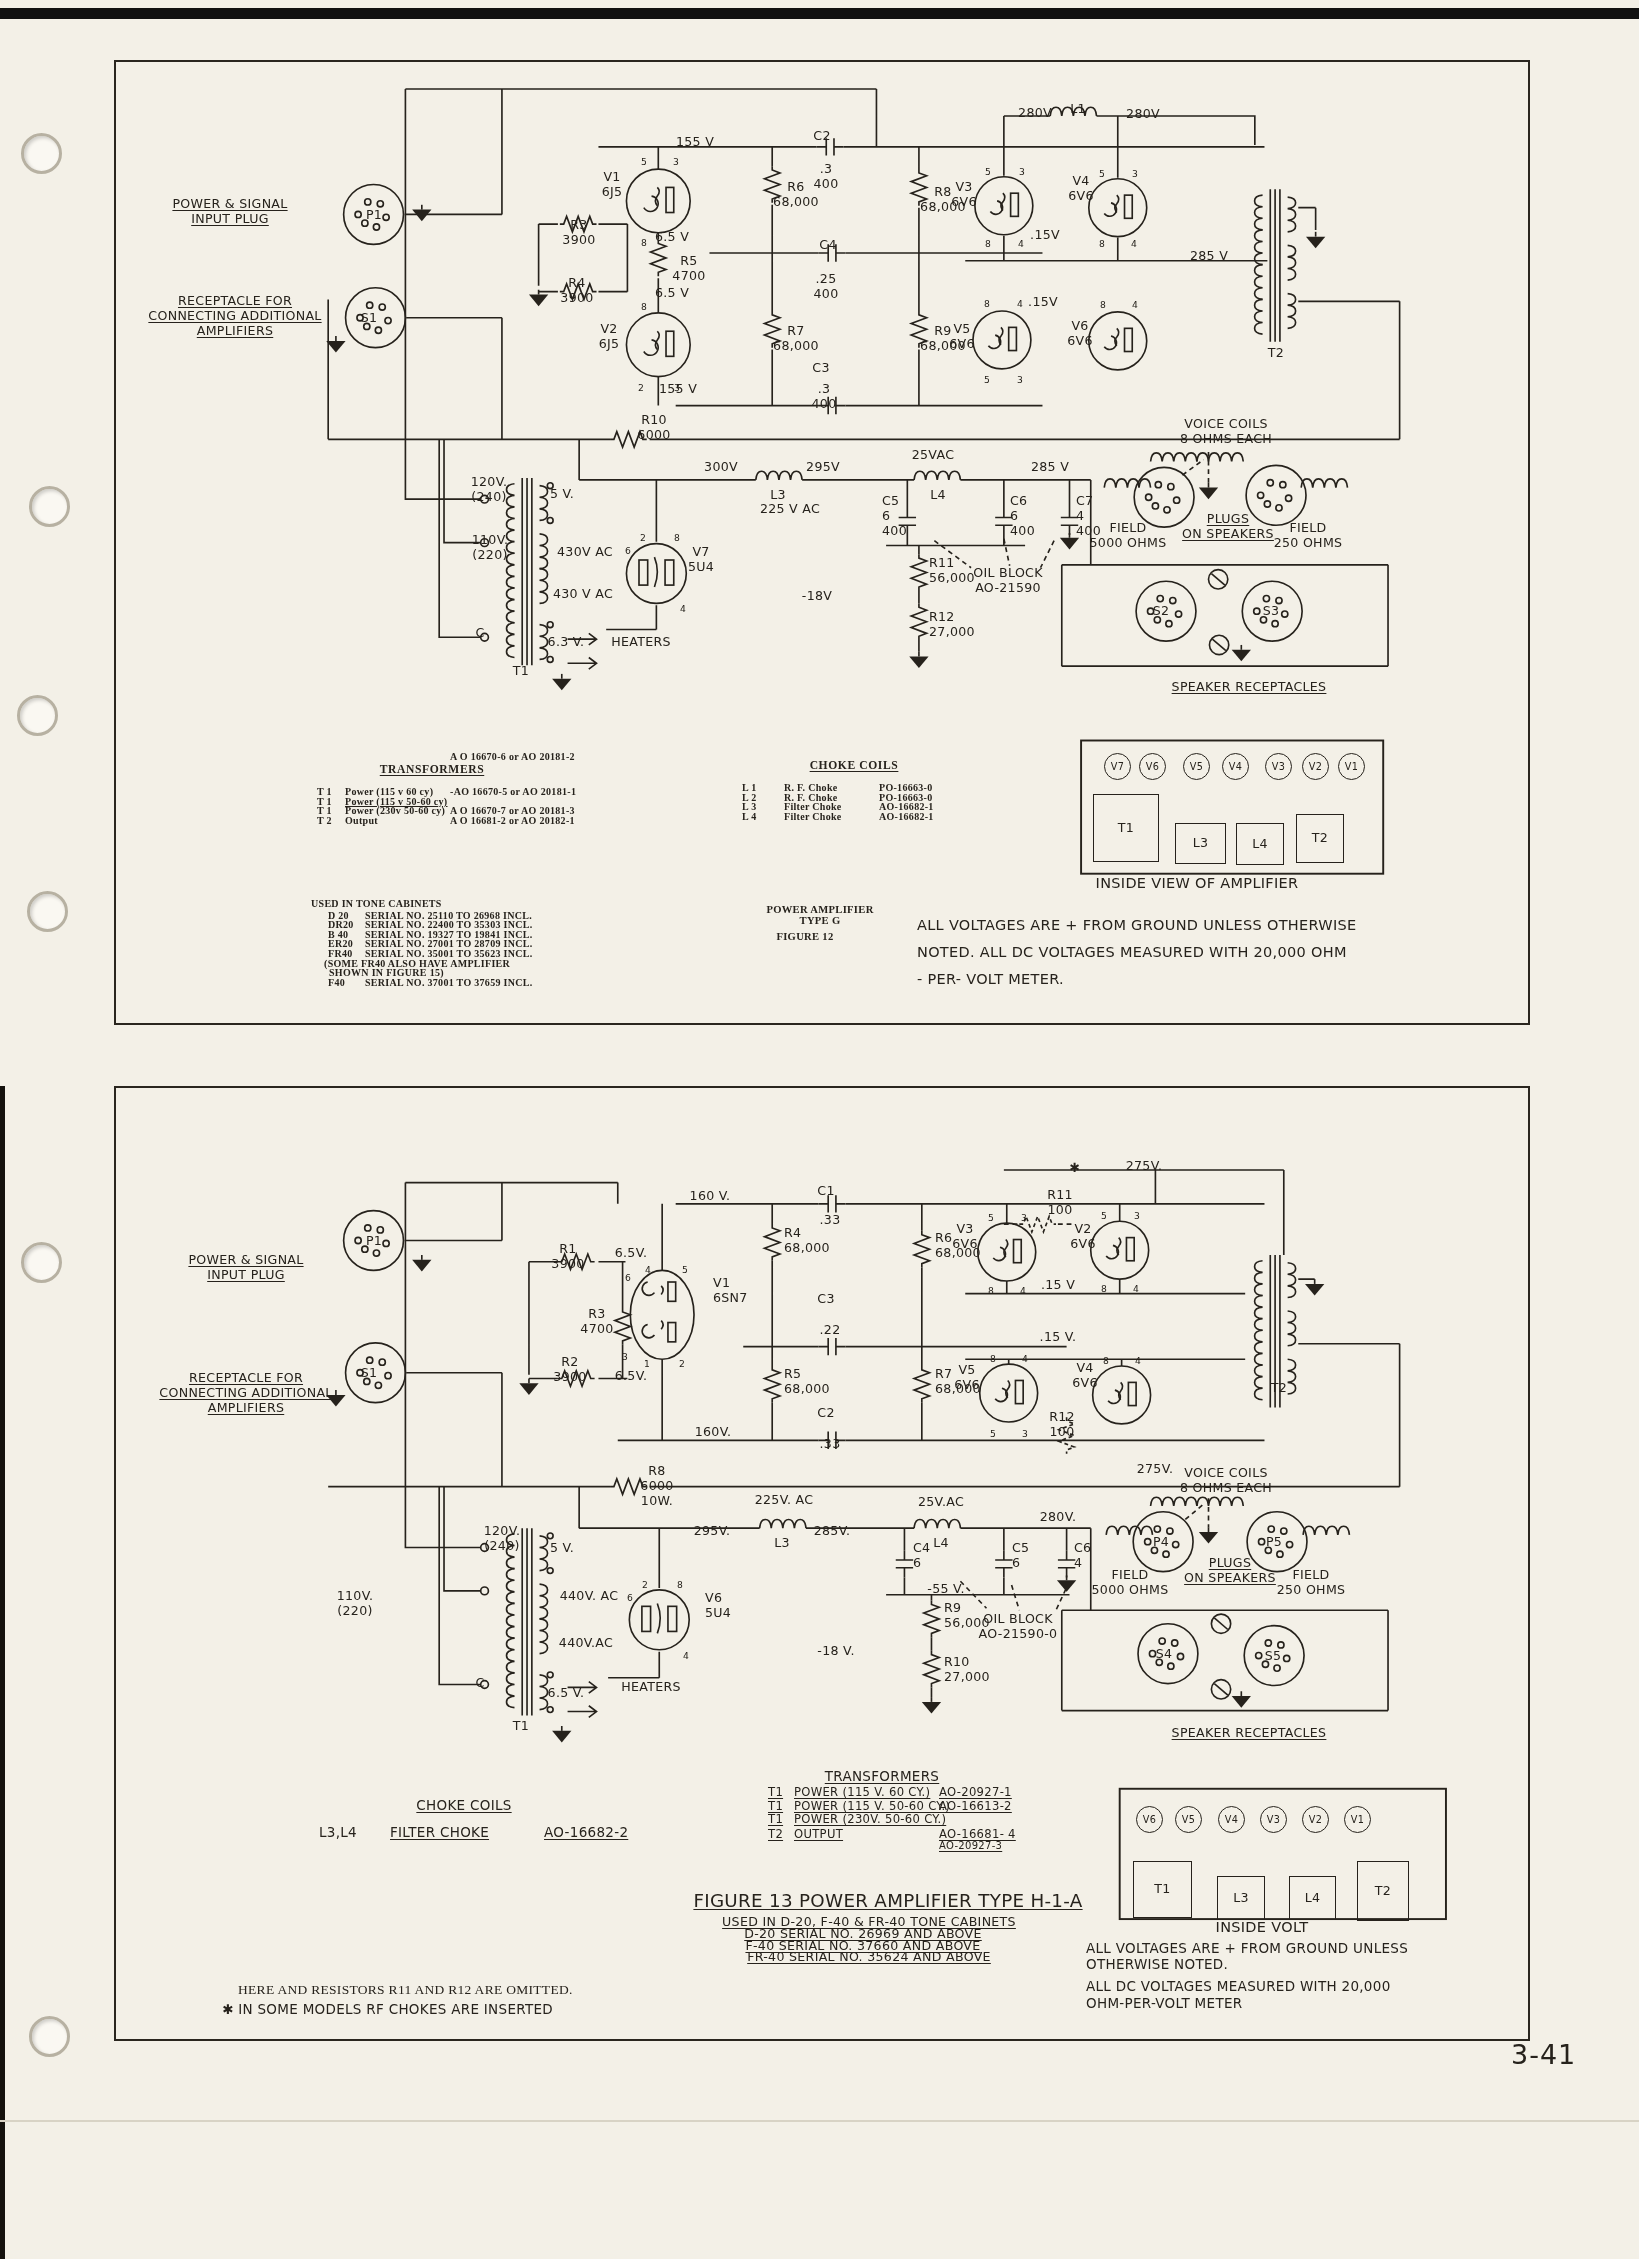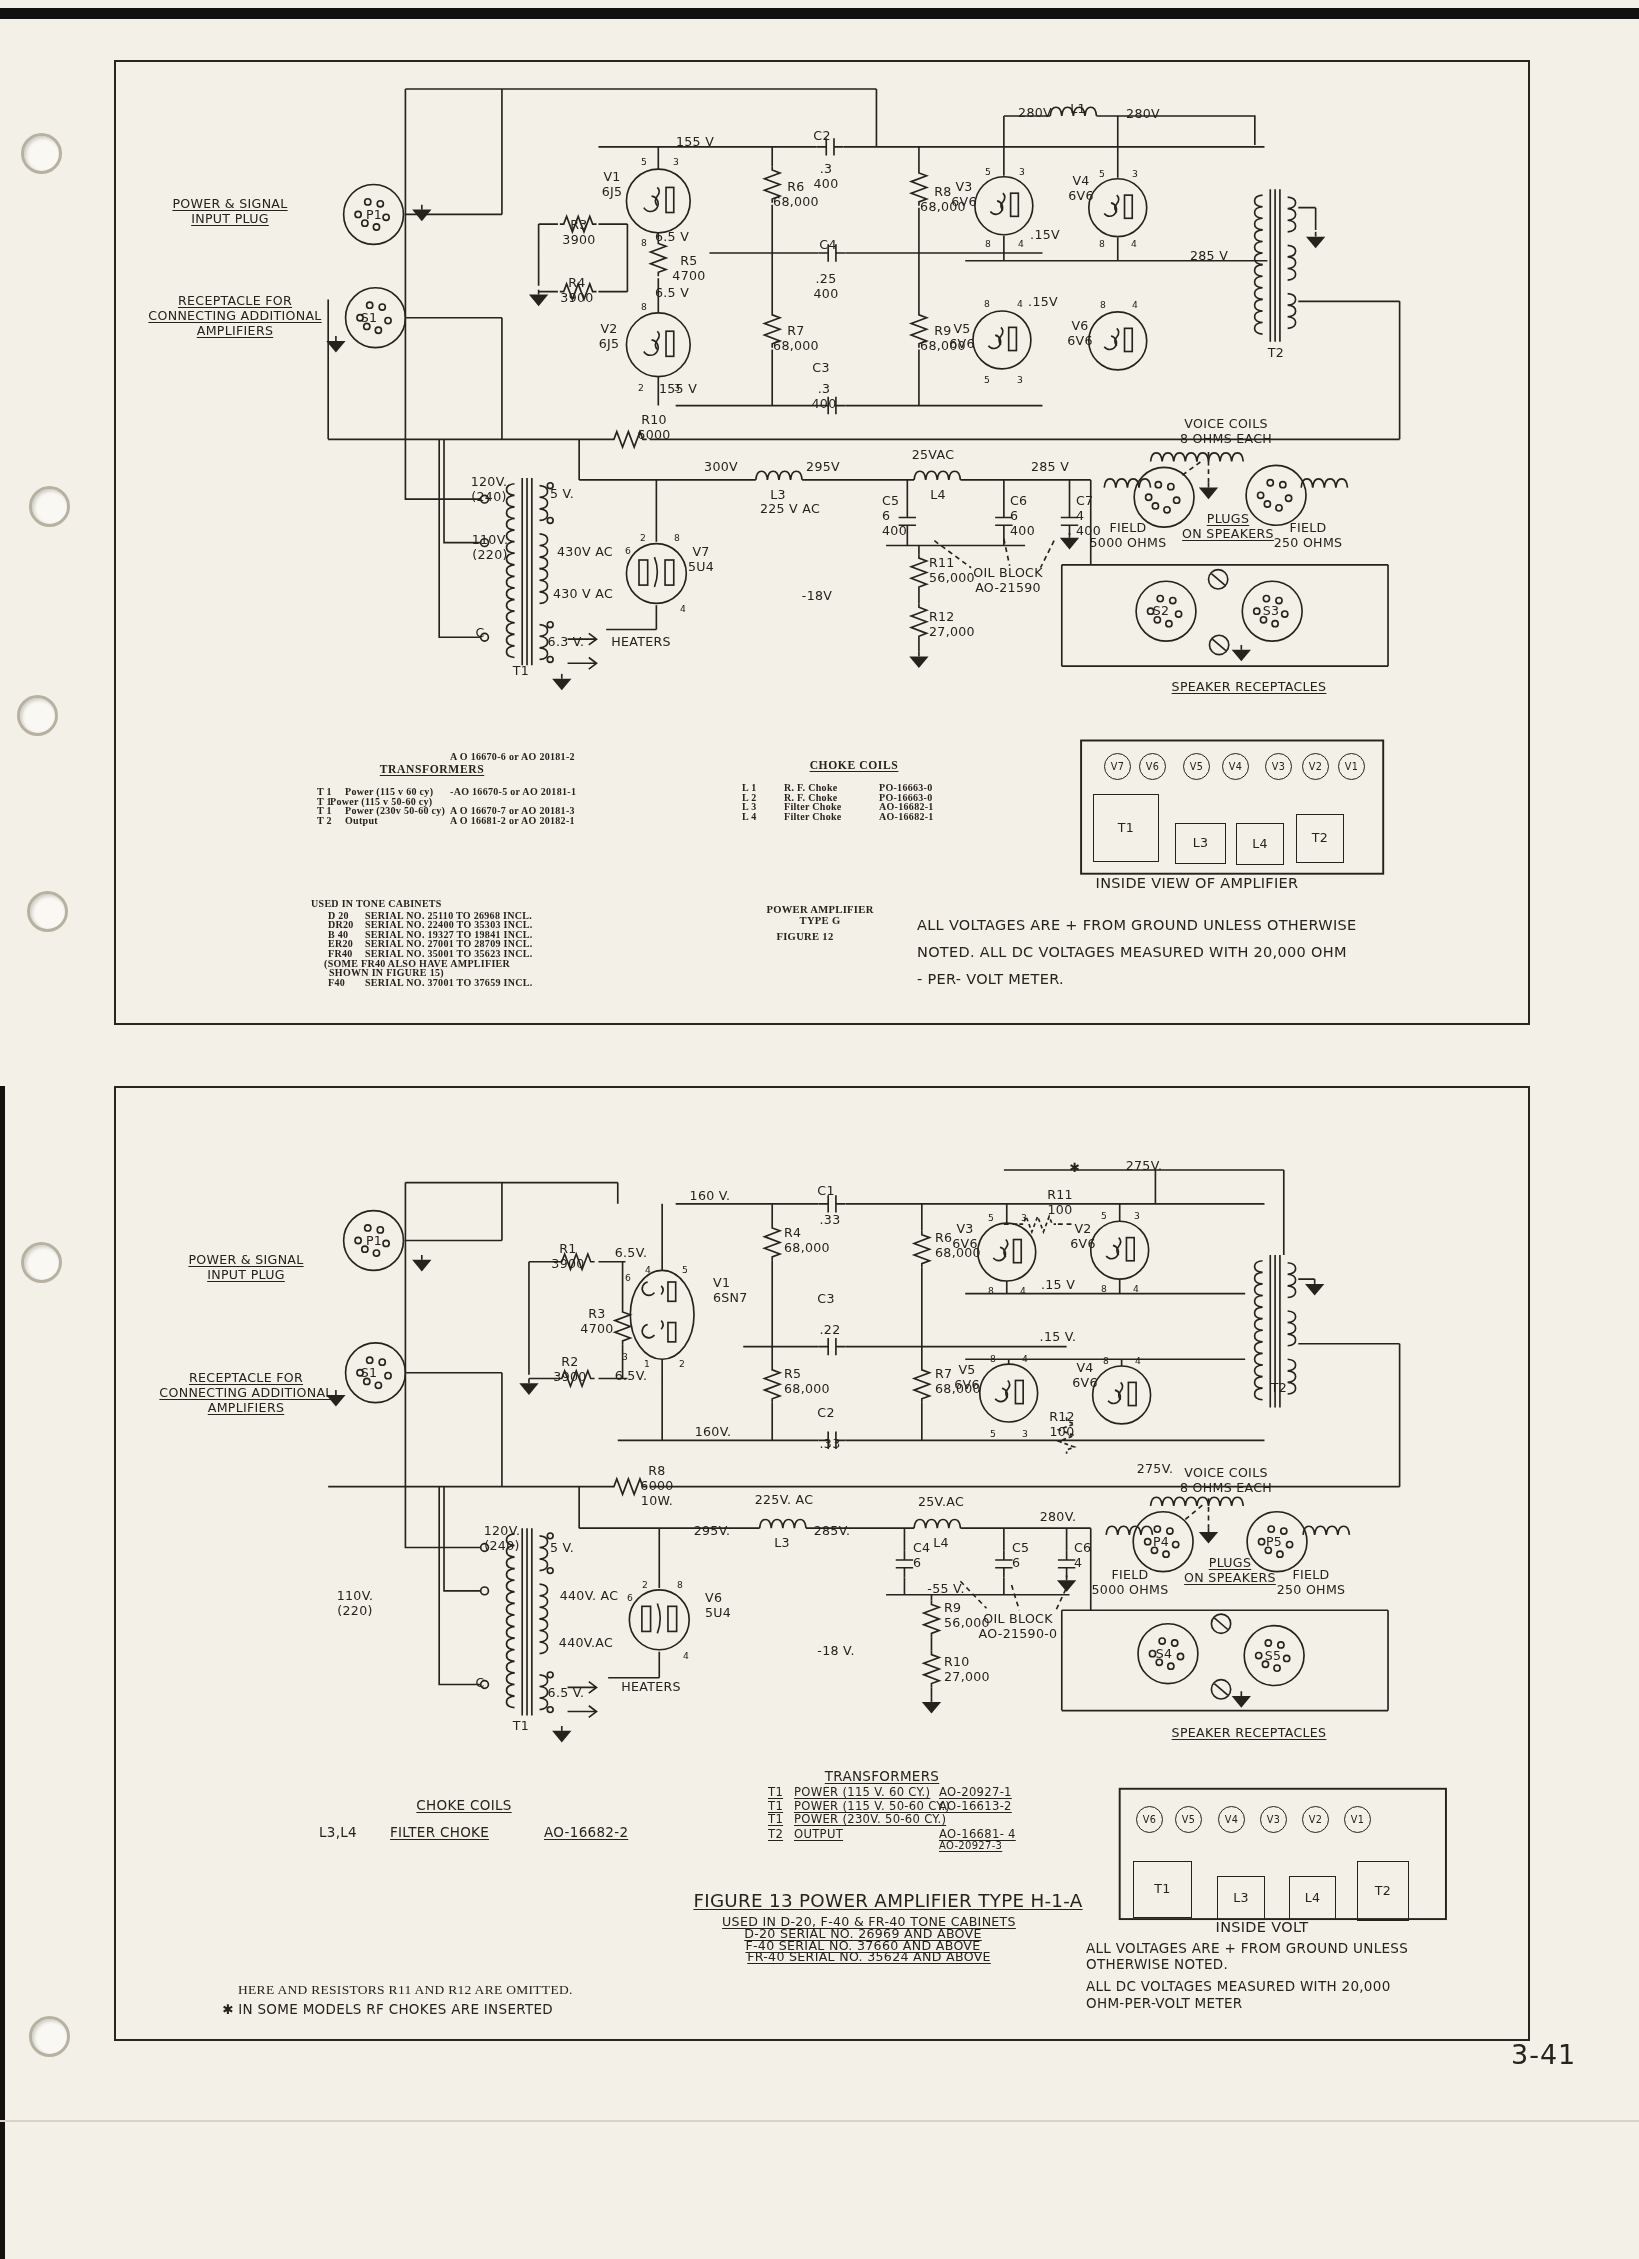--- a/index.html
+++ b/index.html
@@ -421,21 +421,21 @@
 TYPE G</span>
       <span class="lbl typc" style="left: 805px; top: 931px;">FIGURE 12</span>
       <span class="lbl l" style="left: 917px; top: 917px; font-size: 14.5px;">ALL  VOLTAGES  ARE + FROM  GROUND  UNLESS  OTHERWISE</span>
       <span class="lbl l" style="left: 917px; top: 944px; font-size: 14.5px;">NOTED.   ALL  DC  VOLTAGES   MEASURED   WITH   20,000  OHM</span>
       <span class="lbl l" style="left: 917px; top: 971px; font-size: 14.5px;">- PER- VOLT   METER.</span>
       <span class="lbl typh u" style="left: 432px; top: 763px;">TRANSFORMERS</span>
       <span class="lbl typ" style="left: 317px; top: 786px;">T 1</span>
       <span class="lbl typ" style="left: 345px; top: 786px;">Power (115 v 60 cy)</span>
       <span class="lbl typ" style="left: 450px; top: 786px;">-AO 16670-5 or AO 20181-1</span>
       <span class="lbl typ" style="left: 317px; top: 796px;">T 1</span>
-      <span class="lbl typ" style="left: 330px; top: 796px;">Power (115 v 50-60 cy)</span>
+      <span class="lbl typ" style="left: 345px; top: 796px; text-decoration: underline;">Power (115 v 50-60 cy)</span>
       <span class="lbl typ" style="left: 450px; top: 751px;">A O 16670-6 or AO 20181-2</span>
       <span class="lbl typ" style="left: 317px; top: 805px;">T 1</span>
       <span class="lbl typ" style="left: 345px; top: 805px;">Power (230v 50-60 cy)</span>
       <span class="lbl typ" style="left: 450px; top: 805px;">A O 16670-7 or AO 20181-3</span>
       <span class="lbl typ" style="left: 317px; top: 815px;">T 2</span>
       <span class="lbl typ" style="left: 345px; top: 815px;">Output</span>
       <span class="lbl typ" style="left: 450px; top: 815px;">A O 16681-2 or AO 20182-1</span>
       <span class="lbl typh u" style="left: 854px; top: 759px;">CHOKE COILS</span>
       <span class="lbl typ" style="left: 742px; top: 782px;">L 1</span>
       <span class="lbl typ" style="left: 784px; top: 782px;">R. F. Choke</span>

